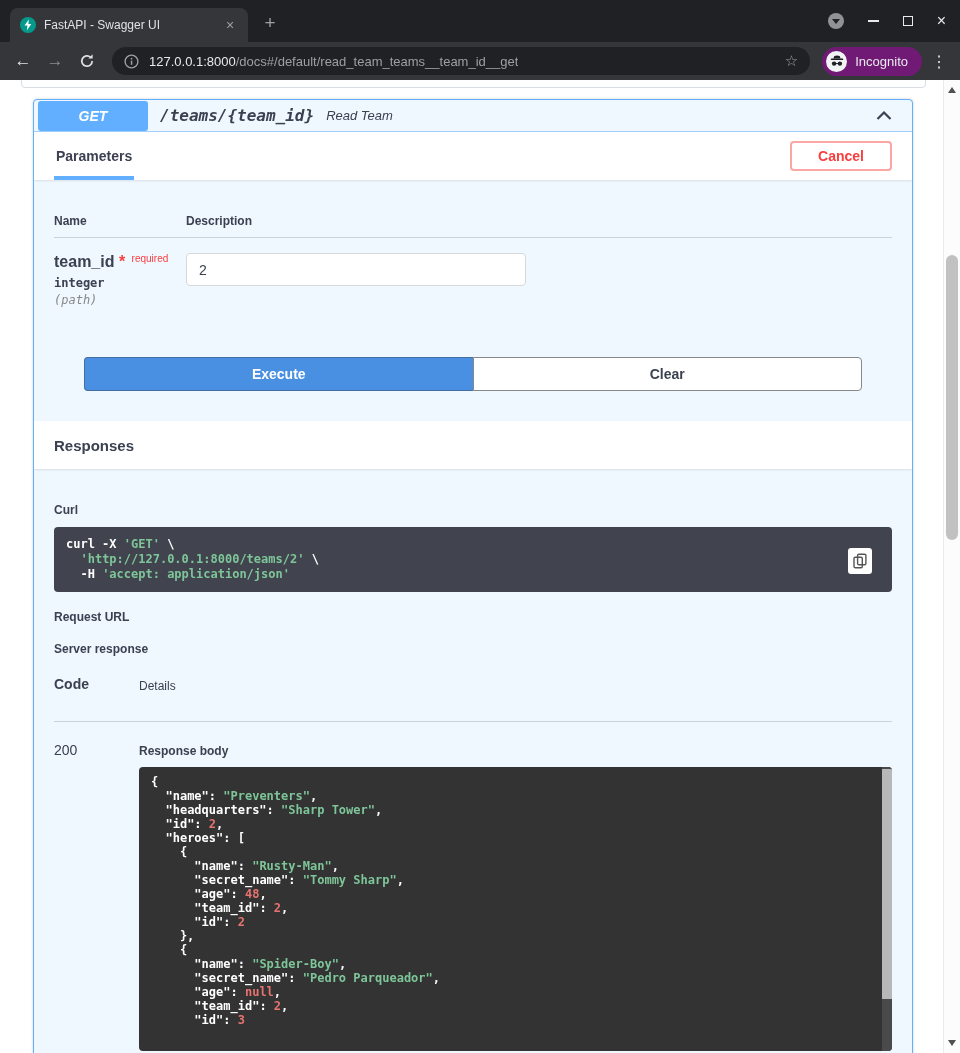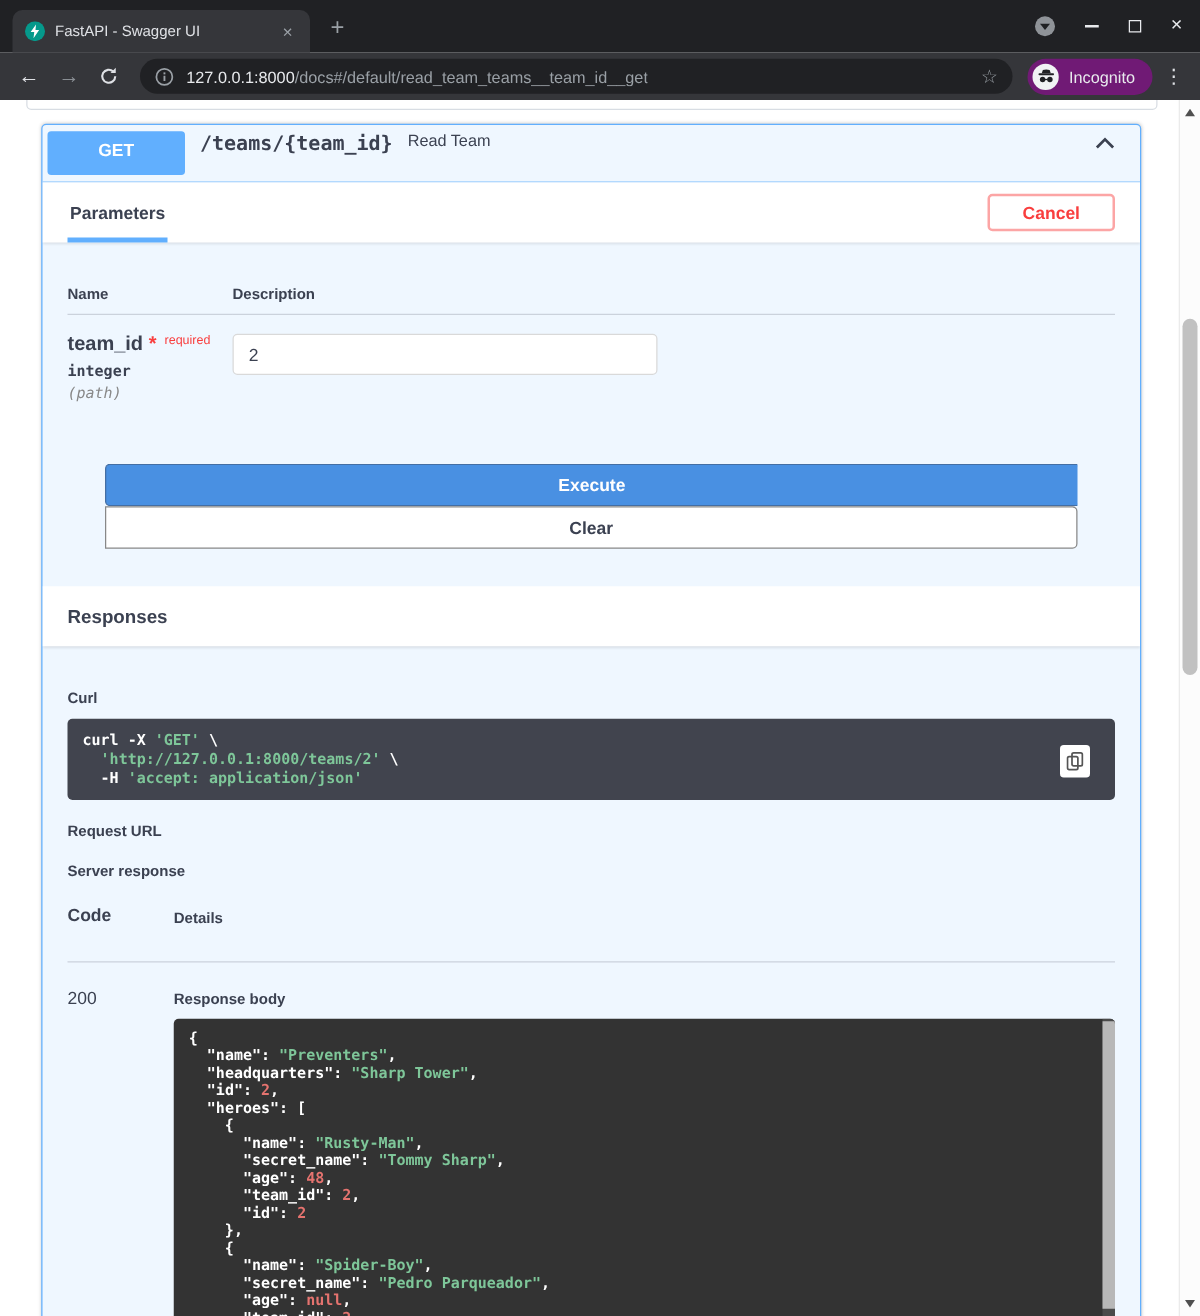--- a/index.html
+++ b/index.html
@@ -36,22 +36,22 @@
   .kebab { color:#dfe1e5; font-size:16px; width:22px; text-align:center; }
 
   
   .page { position:relative; height:973px; background:#fff; overflow:hidden; }
   .top-partial { position:absolute; top:-10px; left:21px; width:905px; height:18px; background:#fff;
                  border:1px solid #d8dde3; border-radius:4px; }
 
   .opblock { position:absolute; top:19px; left:33px; width:880px; height:1010px;
              border:1px solid #61affe; border-radius:4px; background:#eff7ff;
              box-shadow:0 0 3px rgba(0,0,0,.19); overflow:hidden; }
-  .op-summary { display:flex; padding:5px 10px 5px 4px; height:46px;
-                border-bottom:1px solid rgba(97,175,254,.55); }
+  .op-summary { display:flex; align-items:center; padding:5px 10px 5px 4px; height:32px;
+                border-bottom:1px solid rgba(97,175,254,.55);font-style:italic; }
   .method-badge { background:#61affe; color:#fff; font-weight:700; font-size:14px; border-radius:3px;
                   padding:7px 0; width:110px; text-align:center; }
   .op-path { margin-left:12px; font-size:16px; font-weight:700; color:#3b4151; }
   .op-desc { margin-left:12px; font-size:13px; color:#3b4151; }
   .collapse-btn { margin-left:auto; margin-right:8px; display:flex; }
 
   .section-header { background:#fff; box-shadow:0 1px 2px rgba(0,0,0,.1); display:flex; align-items:center;
                     padding:0 20px; height:48px; }
   .param-tab { font-size:14px; font-weight:700; color:#3b4151; align-self:stretch; display:flex;
                align-items:center; position:relative; padding:0 2px; }
@@ -65,21 +65,21 @@
               border-bottom:1px solid rgba(59,65,81,.2); }
   .param-cell { padding-top:15px; }
   .param-name { font-size:16px; font-weight:700; color:#3b4151; }
   .req-star { color:#f93e3e; font-weight:700; }
   .req-label { color:#f93e3e; font-size:10px; vertical-align:top; margin-left:2px; }
   .param-type { font-size:12px; font-weight:700; color:#3b4151; margin-top:5px; }
   .param-in { font-size:12px; font-style:italic; color:#888; margin-top:3px; }
   .param-input { width:340px; height:33px; border:1px solid #d9d9d9; border-radius:4px; padding:0 12px;
                  font-size:14px; color:#3b4151; background:#fff; }
 
-  .execute-row { display:flex; margin:50px 30px 30px;flex-direction:column; }
+  .execute-row { display:flex; margin:50px 30px 30px; }
   .btn-execute { flex:1; background:#4990e2; color:#fff; font-weight:700; font-size:14px;
                  border:1px solid #446ea3; border-right:none; border-radius:4px 0 0 4px; padding:8px 0;
                  text-align:center; font-family:inherit; }
   .btn-clear { flex:1; background:#fff; color:#3b4151; font-weight:700; font-size:14px;
                border:1px solid #888; border-radius:0 4px 4px 0; padding:8px 0; text-align:center;
                font-family:inherit; }
   .responses-title { font-size:15px; font-weight:700; color:#3b4151; }
 
   .responses-body { padding:34px 20px 20px; }
   .small-label { font-size:12px; font-weight:700; color:#3b4151; margin-bottom:10px; }
@@ -91,21 +91,21 @@
   .t-s { color:#7ec699; }
   .t-n { color:#e5736f; }
   .copy-btn { position:absolute; right:10px; bottom:8px; width:24px; height:26px; background:#fff;
               border-radius:3px; display:flex; align-items:center; justify-content:center; border:none; }
   .req-url-block { margin-bottom:4px; }
   .label-gap { margin-top:18px; }
 
   .server-grid { display:grid; grid-template-columns:85px 1fr; margin-top:6px; }
   .srv-head-code { font-size:14px; font-weight:700; color:#3b4151; padding:10px 0 12px;
                    border-bottom:1px solid rgba(59,65,81,.2); }
-  .srv-head-details { font-size:12px; font-weight:700; color:#3b4151; padding:13px 0 28px;
+  .srv-head-details { font-size:12px; font-weight:400; color:#3b4151; padding:13px 0 28px;
                       border-bottom:1px solid rgba(59,65,81,.2); }
   .srv-code { font-size:14px; color:#3b4151; padding-top:20px; }
   .srv-details { padding-top:22px; }
   .resp-body-label { font-size:12px; font-weight:600; color:#3b4151; margin-bottom:9px; }
   .response-block { background:#333333; border-radius:4px; padding:8px 12px; color:#fff; font-size:12px;
                     font-weight:600; line-height:14px; height:284px; overflow:hidden; position:relative; }
   .resp-scroll-track { position:absolute; top:0; right:0; width:10px; height:100%; background:#4a4a4a; }
   .resp-scroll-thumb { position:absolute; top:2px; right:0; width:10px; height:230px; background:#b8b8b8; }
 
   

